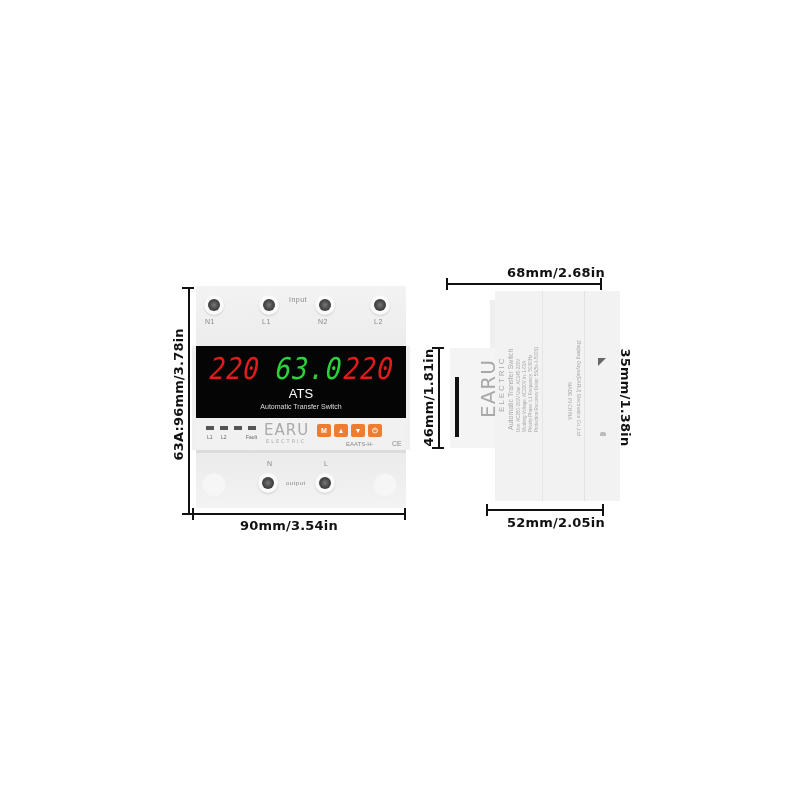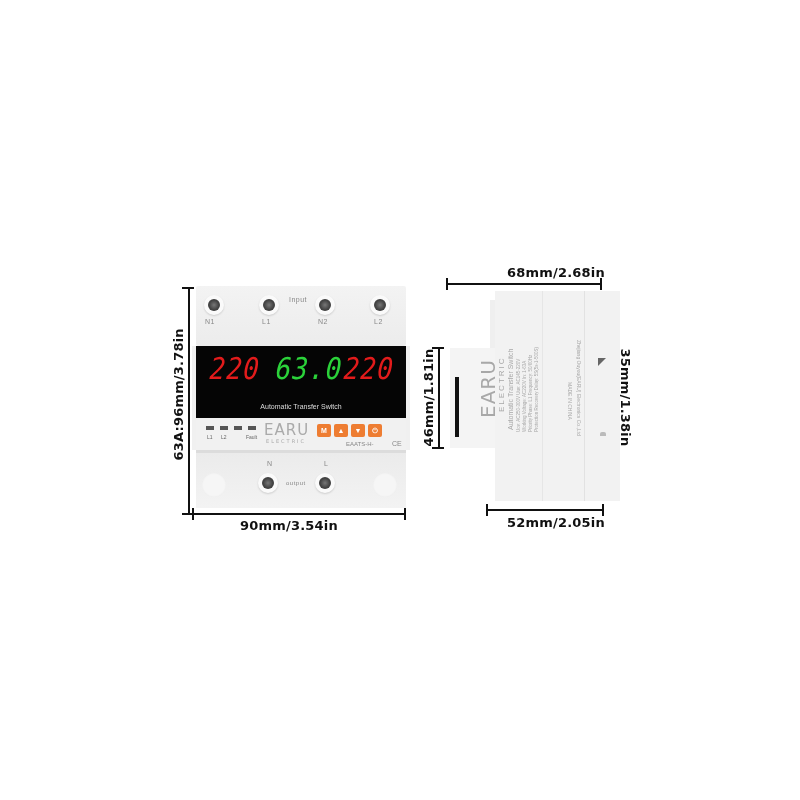--- a/index.html
+++ b/index.html
@@ -78,20 +78,21 @@
     <span class="term-label" style="left:66px; top:32px;">L1</span>
     <span class="term-label" style="left:122px; top:32px;">N2</span>
     <span class="term-label" style="left:178px; top:32px;">L2</span>
   </div>
 
   <div class="front-mid">
     <div class="display">
       <span class="seg red" style="left:14px;">220</span>
       <span class="seg green" style="left:80px;">63.0</span>
       <span class="seg red" style="left:148px;">220</span>
+      <div class="ats-title">ATS</div>
       <div class="ats-sub">Automatic Transfer Switch</div>
     </div>
 
     <div class="control-strip">
       <div class="led" style="left:10px;"></div>
       <div class="led" style="left:24px;"></div>
       <div class="led" style="left:38px;"></div>
       <div class="led" style="left:52px;"></div>
       <span class="led-label" style="left:11px;">L1</span>
       <span class="led-label" style="left:25px;">L2</span>

